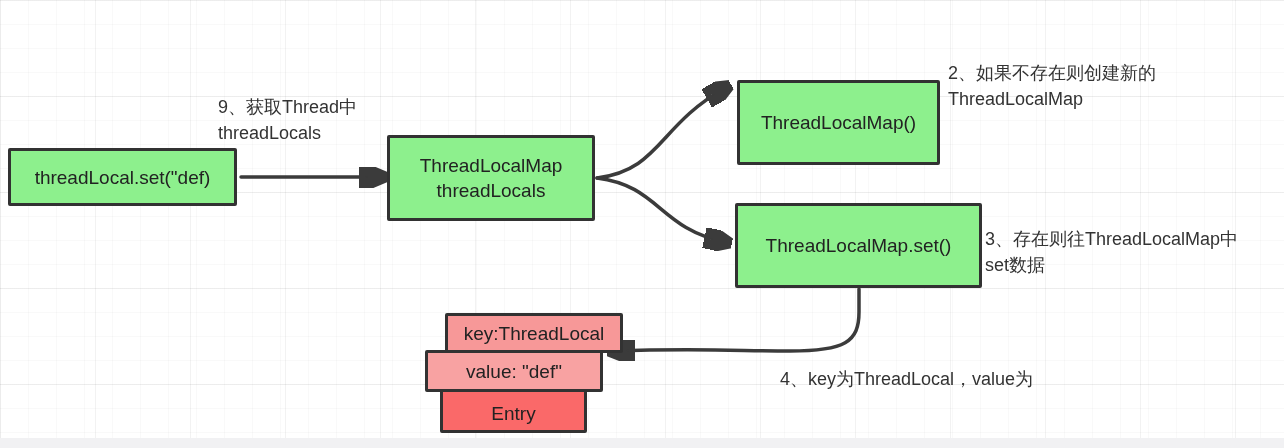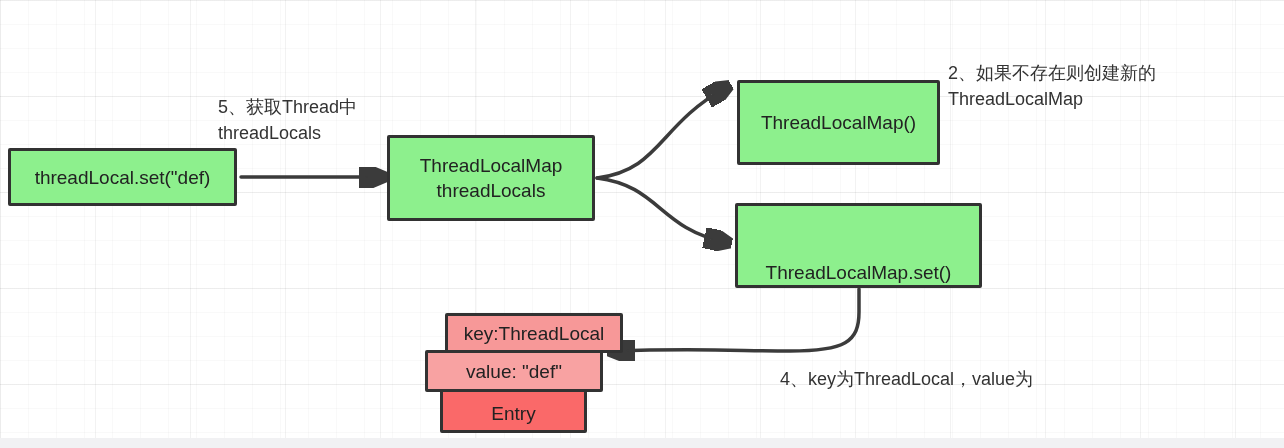--- a/index.html
+++ b/index.html
@@ -24,21 +24,21 @@
   .red{background:#fa6969;}
   .anno{
     position:absolute;color:#333;font-size:18px;line-height:26px;text-align:left;white-space:nowrap;
   }
   svg.arrows{position:absolute;left:0;top:0;width:1284px;height:448px;pointer-events:none;}
   svg.arrows path{fill:none;stroke:#3b3b3b;stroke-width:3.5;stroke-linecap:round;}
 
   #node-threadlocal-set{left:8px;top:148px;width:229px;height:58px;}
   #node-threadlocalmap{left:387px;top:135px;width:208px;height:86px;}
   #node-tlm-ctor{left:737px;top:40px;width:203px;height:85px;margin-top:40px;}
-  #node-tlm-set{left:735px;top:203px;width:247px;height:85px;justify-content:flex-end;}
+  #node-tlm-set{left:735px;top:203px;width:247px;height:85px;}
   #node-entry-key{left:425px;top:313px;width:178px;height:40px;z-index:3;margin-left:20px;}
   #node-entry-value{left:425px;top:350px;width:178px;height:42px;z-index:3;}
   #node-entry{left:440px;top:389px;width:147px;height:44px;z-index:1;padding-top:4px;}
   #anno-step1{left:218px;top:94px;width:185px;}
   #anno-step2{left:948px;top:60px;width:240px;}
   #anno-step3{left:985px;top:226px;width:298px;}
   #anno-step4{left:780px;top:366px;width:300px;}
 </style>
 </head>
 <body>
@@ -80,28 +80,32 @@
 
   <div class="node pink-light" id="node-entry-value">
     <span>value: "def"</span>
   </div>
 
   <div class="node red" id="node-entry">
     <span>Entry</span>
   </div>
 
   <div class="anno" id="anno-step1">
-    <div>5、获取Thread中</div>
+    <div>9、获取Thread中</div>
     <div>threadLocals</div>
   </div>
 
   <div class="anno" id="anno-step2">
     <div>2、如果不存在则创建新的</div>
     <div>ThreadLocalMap</div>
   </div>
 
+  <div class="anno" id="anno-step3">
+    <div>3、存在则往ThreadLocalMap中</div>
+    <div>set数据</div>
+  </div>
 
   <div class="anno" id="anno-step4">
     <div>4、key为ThreadLocal，value为</div>
   </div>
 
   <div class="bottom-strip"></div>
 </div>
 
 </body></html>

